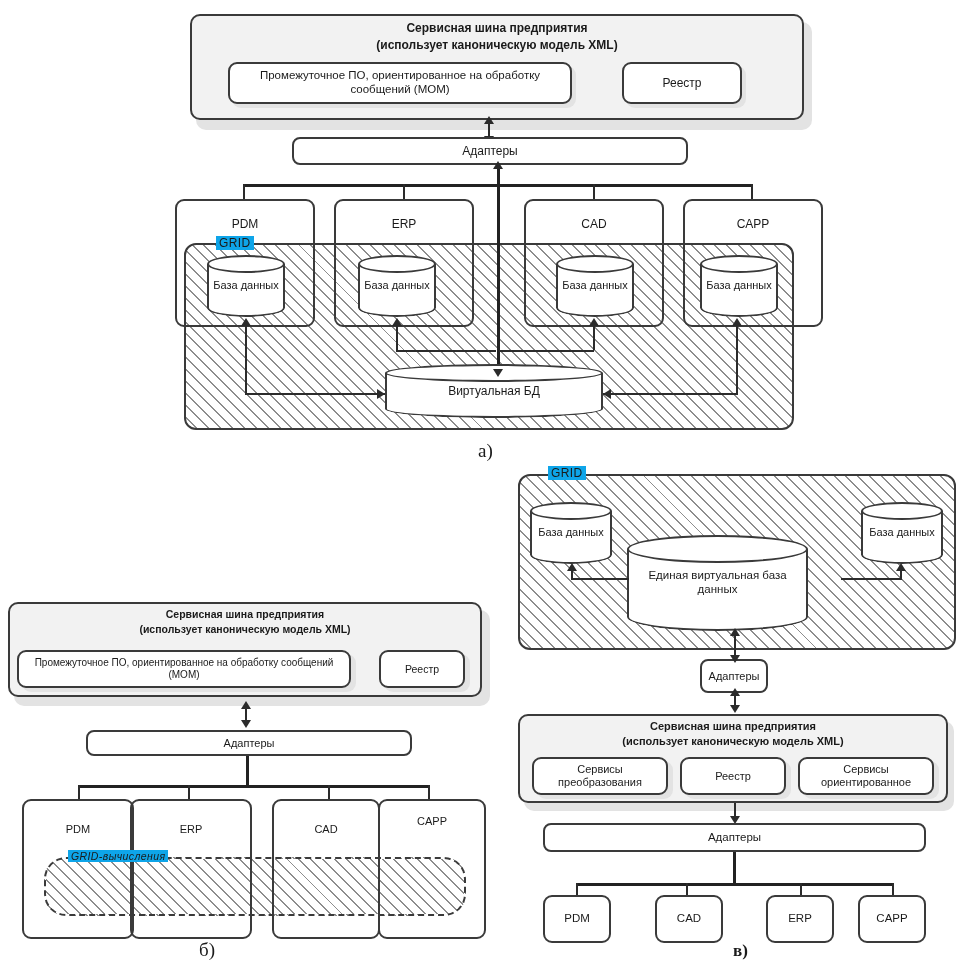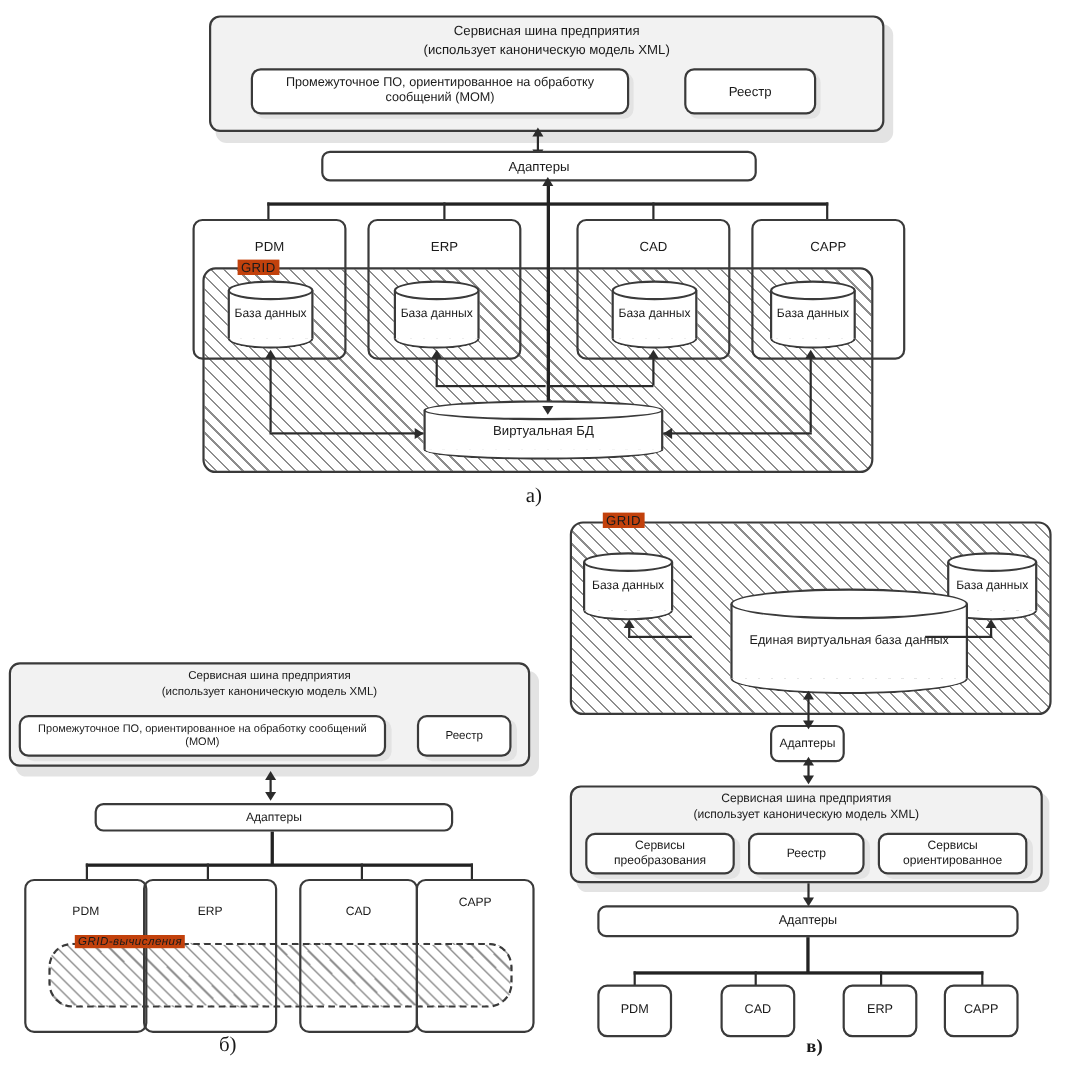--- a/index.html
+++ b/index.html
@@ -18,21 +18,21 @@
   .panel{
     position:absolute;box-sizing:border-box;
     border:2px solid #3a3a3a;border-radius:10px;background:#f2f2f2;
   }
   .shadow{
     position:absolute;background:#e3e3e3;border-radius:10px;
   }
   .lbl{
     position:absolute;box-sizing:border-box;
     display:flex;align-items:center;justify-content:center;text-align:center;
-    font-size:12px;line-height:1.2;
+    font-size:12px;line-height:1.2;font-weight:bold;
   }
   .cap{
     position:absolute;font-family:"Liberation Serif","DejaVu Serif",serif;
     font-size:19px;color:#1a1a1a;
   }
   .cap.b{font-weight:bold;font-size:17px;}
 
   
   .ln{position:absolute;background:#2b2b2b;}
   .ln.h{height:2px;}
@@ -52,21 +52,21 @@
     border:2px solid #3a3a3a;border-radius:12px;
     background-image:repeating-linear-gradient(45deg,
         rgba(0,0,0,0) 0px, rgba(0,0,0,0) 7px,
         #8d8d8d 7px, #8d8d8d 8.4px);
     background-color:#fff;
   }
   .hatch.dashed{
     border:2px dashed #3a3a3a;border-radius:22px;
   }
   .gridtag{
-    position:absolute;background:#c2410c;padding:0 3px;
+    position:absolute;background:#0ea5e9;padding:0 3px;
     font-size:12px;letter-spacing:.4px;color:#1a1a1a;z-index:6;
   }
 
   
   .cyl{position:absolute;box-sizing:border-box;}
   .cyl .body{
     position:absolute;left:0;right:0;top:9px;bottom:9px;
     background:#fff;border-left:2px solid #3a3a3a;border-right:2px solid #3a3a3a;
   }
   .cyl .top{
@@ -232,21 +232,21 @@
       <div class="txt">База данных</div>
     </div>
 
     <div class="cyl" style="left:861px;top:502px;width:82px;height:62px;z-index:5;">
       <div class="body"></div>
       <div class="bot"></div>
       <div class="top"></div>
       <div class="txt">База данных</div>
     </div>
 
-    <div class="cyl" style="left:664px;top:535px;width:216px;height:96px;z-index:5;">
+    <div class="cyl" style="left:627px;top:535px;width:181px;height:96px;z-index:5;">
       <div class="body" style="top:14px;bottom:14px;"></div>
       <div class="bot" style="height:28px;"></div>
       <div class="top" style="height:28px;"></div>
       <div class="txt" style="font-size:11.5px;padding:0 16px;">Единая виртуальная база данных</div>
     </div>
 
     <div class="ln h" style="left:571px;top:578px;width:58px;z-index:5;"></div>
     <div class="ln v" style="left:571px;top:570px;height:10px;z-index:5;"></div>
     <div class="ah up" style="left:567px;top:563px;z-index:6;"></div>
 

